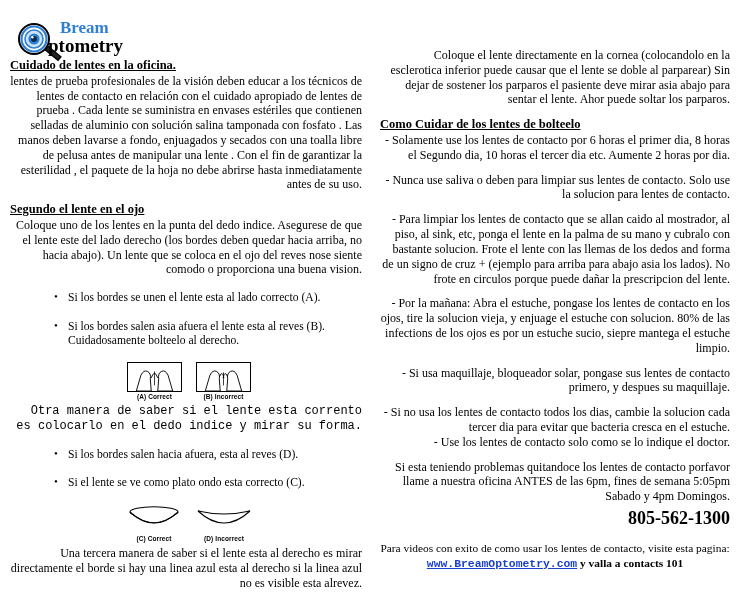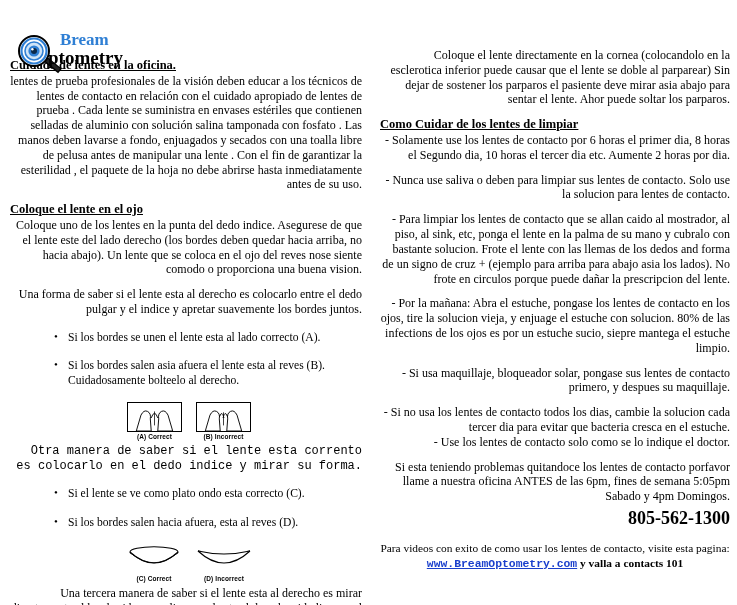--- a/index.html
+++ b/index.html
@@ -27,21 +27,21 @@
   }
   .col {
     width: 368px;
     padding: 0 8px 0 8px;
   }
   .col-left { padding-left: 10px; padding-right: 6px; }
   .col-right { padding-left: 12px; padding-right: 6px; padding-top: 48px; }
 
   
   .logo-block {
-    padding-top: 28px;
+    padding-top: 16px;
     padding-left: 6px;
     height: 58px;
     position: relative;
   }
   .logo {
     position: relative;
     width: 170px;
     height: 46px;
   }
   .logo svg { display: block; }
@@ -165,23 +165,22 @@
             <text x="44" y="17" font-family="'Liberation Serif', serif" font-size="17" font-weight="bold" fill="#2f7fd4">Bream</text>
 
             <text x="32" y="36" font-family="'Liberation Serif', serif" font-size="19" font-weight="bold" fill="#000000">ptometry</text>
           </svg>
         </div>
       </div>
 
       <h2 class="section">Cuidado de lentes en la oficina.</h2>
       <p class="body">lentes de prueba profesionales de la visión deben educar a los técnicos de lentes de contacto en relación con el cuidado apropiado de lentes de prueba . Cada lente se suministra en envases estériles que contienen selladas de aluminio con solución salina tamponada con fosfato . Las manos deben lavarse a fondo, enjuagados y secados con una toalla libre de pelusa antes de manipular una lente . Con el fin de garantizar la esterilidad , el paquete de la hoja no debe abrirse hasta inmediatamente antes de su uso.</p>
 
-      <h2 class="section">Coloque el lente en el ojo</h2>
+      <h2 class="section">Segundo el lente en el ojo</h2>
       <p class="body">Coloque uno de los lentes en la punta del dedo indice. Asegurese de que el lente este del lado derecho (los bordes deben quedar hacia arriba, no hacia abajo). Un lente que se coloca en el ojo del reves nose siente comodo o proporciona una buena vision.</p>
-      <p class="body">Una forma de saber si el lente esta al derecho es colocarlo entre el dedo pulgar y el indice y apretar suavemente los bordes juntos.</p>
 
       <ul class="bullets">
         <li>
           <span>Si los bordes se unen el lente esta al lado correcto (A).</span>
         </li>
         <li>
           <span>Si los bordes salen asia afuera el lente esta al reves (B).</span>
           <span class="sub">Cuidadosamente bolteelo al derecho.</span>
         </li>
       </ul>
@@ -209,24 +208,24 @@
             <line x1="27.5" y1="10" x2="27.5" y2="24" stroke="#000" stroke-width="0.8"></line>
           </svg>
           <div class="cap">(B) Incorrect</div>
         </div>
       </div>
 
       <p class="body" style="margin-bottom:0;font-family:Liberation Mono, monospace;">Otra manera de saber si el lente esta corrento es  colocarlo en el dedo indice y mirar su forma.</p>
 
       <ul class="bullets">
         <li>
+          <span>Si los bordes salen hacia afuera, esta al reves (D).</span>
+        </li>
+        <li>
           <span>Si el lente se ve como plato ondo esta correcto (C).</span>
-        </li>
-        <li>
-          <span>Si los bordes salen hacia afuera, esta al reves (D).</span>
         </li>
       </ul>
 
       <div class="figure-row bowls">
         <div class="fig">
           <svg class="frame noborder" viewBox="0 0 62 30">
             <ellipse cx="31" cy="8" rx="24" ry="5.2" fill="#fff" stroke="#000" stroke-width="1.1"></ellipse>
             <path d="M7 8 Q31 30 55 8" fill="#fff" stroke="#000" stroke-width="1.1"></path>
             <path d="M9.5 10.5 Q31 27 52.5 10.5" fill="none" stroke="#000" stroke-width="0.9"></path>
           </svg>
@@ -242,21 +241,21 @@
         </div>
       </div>
 
       <p class="body">Una tercera manera de saber si el lente esta al derecho es mirar directamente el borde si hay una linea azul esta al derecho si la linea azul no es visible esta alrevez.</p>
     </div>
 
     <div class="col col-right">
 
       <p class="body">Coloque el lente directamente en la cornea (colocandolo en la esclerotica inferior puede causar que el lente se doble al parparear) Sin dejar de sostener los parparos el pasiente deve mirar asia abajo para sentar el lente. Ahor puede soltar los parparos.</p>
 
-      <h2 class="section">Como Cuidar de los lentes de limpiar</h2>
+      <h2 class="section">Como Cuidar de los lentes de bolteelo</h2>
 
       <p class="body">- Solamente use los lentes de contacto por 6 horas el primer dia, 8 horas el Segundo dia, 10 horas el tercer dia etc. Aumente 2 horas por dia.</p>
       <p class="body">- Nunca use saliva o deben para limpiar sus lentes de contacto. Solo use la solucion para lentes de contacto.</p>
       <p class="body">- Para limpiar los lentes de contacto que se allan caido al mostrador, al piso, al sink, etc, ponga el lente en la palma de su mano y cubralo con bastante solucion. Frote el lente con las llemas de los dedos and forma de un signo de cruz + (ejemplo para arriba para abajo asia los lados). No frote en circulos porque puede dañar la prescripcion del lente.</p>
       <p class="body">- Por la mañana: Abra el estuche, pongase los lentes de contacto en los ojos, tire la solucion vieja, y enjuage el estuche con solucion. 80% de las infections de los ojos es por un estuche sucio, siepre mantega el estuche limpio.</p>
       <p class="body">- Si usa maquillaje, bloqueador solar, pongase sus lentes de contacto primero, y despues su maquillaje.</p>
 
       <p class="body tight">- Si no usa los lentes de contacto todos los dias, cambie la solucion cada tercer dia para evitar que bacteria cresca en el estuche.</p>
       <p class="body">- Use los lentes de contacto solo como se lo indique el doctor.</p>
 

